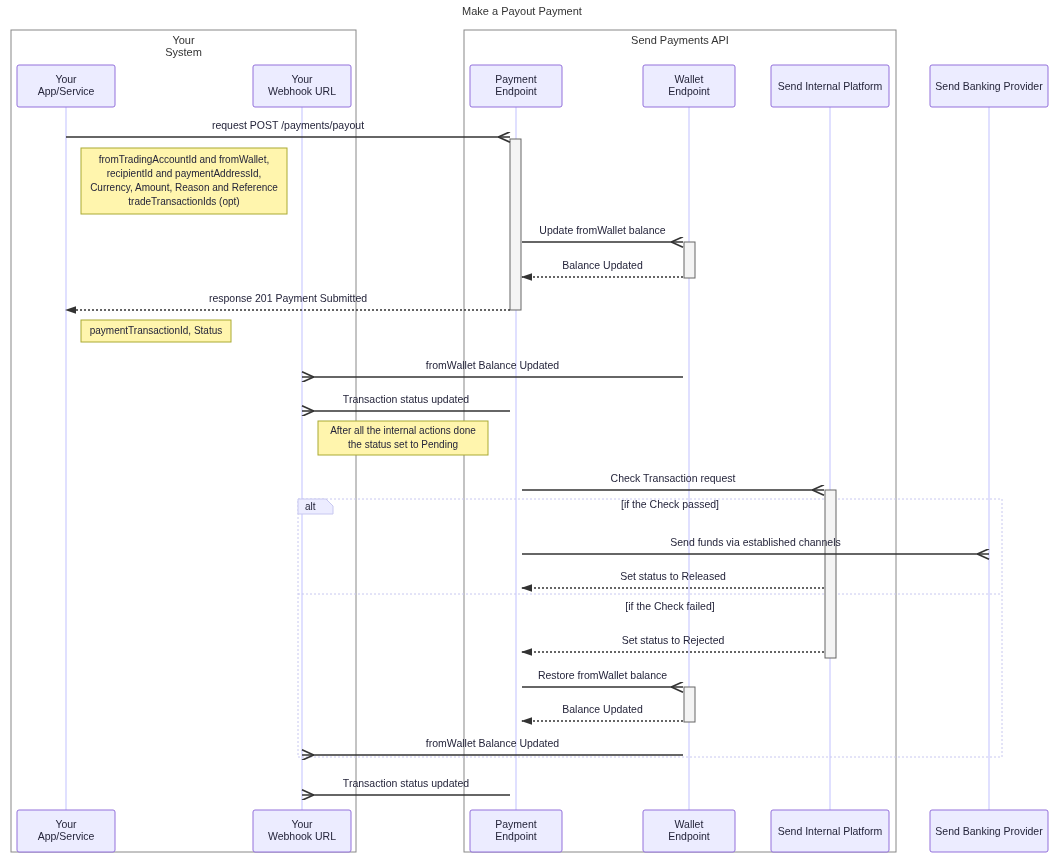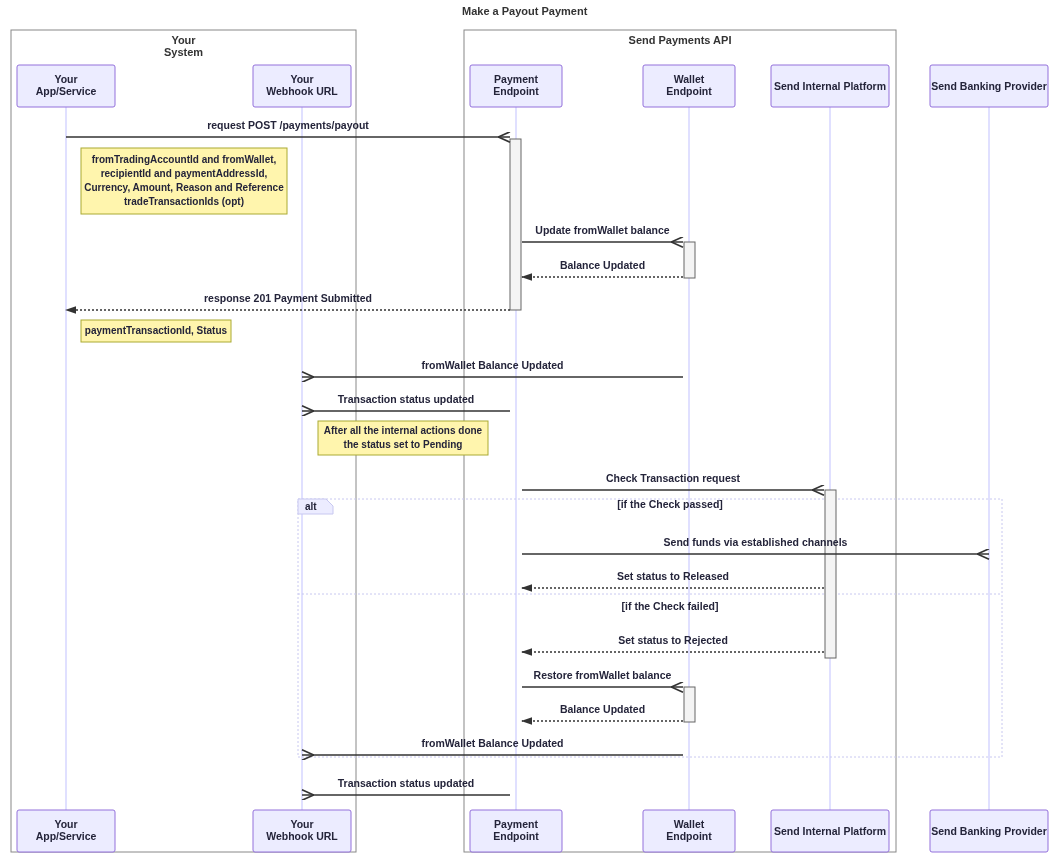--- a/index.html
+++ b/index.html
@@ -11,21 +11,20 @@
     width: 1058px;
     height: 862px;
     font-family: "Liberation Sans", sans-serif;
     color: #333333;
     overflow: hidden;
   }
   #diagram {
     position: relative;
     width: 921px;
     height: 862px;
-    font-weight: bold;
   }
   svg#seq {
     position: absolute;
     left: 0;
     top: 0;
   }
   .title-text {
     font-size: 11px;
     fill: #333333;
   }

